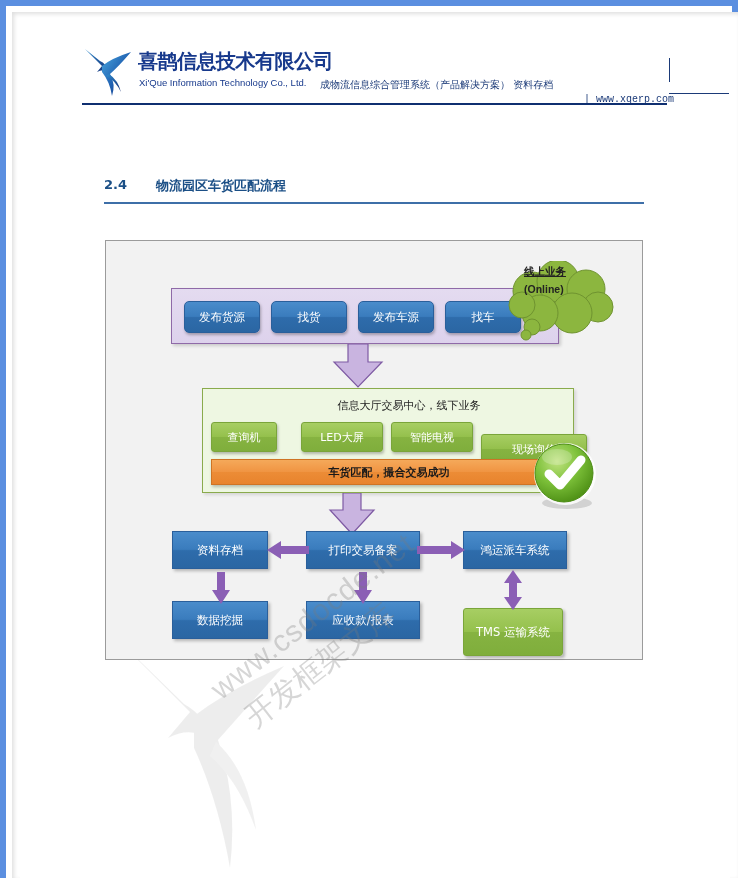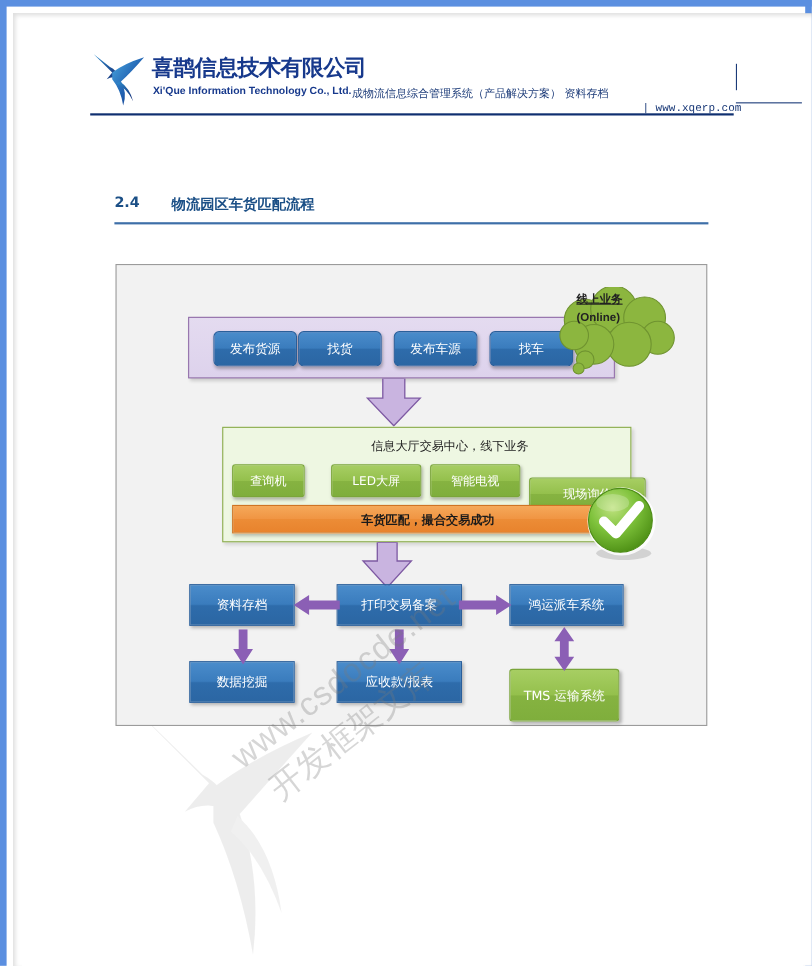--- a/index.html
+++ b/index.html
@@ -77,21 +77,21 @@
     color: #17398c;
     letter-spacing: -0.5px;
     white-space: nowrap;
   }
   #logo-en {
     position: absolute;
     left: 57px;
     top: 37px;
     font-family: "Liberation Sans", sans-serif;
     font-size: 9.5px;
-    font-weight: bold;
+    font-weight: normal;
     color: #17398c;
     white-space: nowrap;
   }
   #header-sub {
     position: absolute;
     left: 238px;
     top: 38px;
     font-family: "DejaVu Sans", sans-serif;
     font-size: 10px;
     color: #1b3a78;
@@ -199,21 +199,21 @@
     box-shadow: 1px 2px 3px rgba(0,0,0,0.28);
     color: #ffffff;
     font-family: "DejaVu Sans", sans-serif;
     font-size: 11.5px;
     display: flex;
     align-items: center;
     justify-content: center;
     text-align: center;
     box-sizing: border-box;
   }
-  #btn-pub-cargo { left: 12px;  top: 12px; width: 76px; margin-left: 10px; }
+  #btn-pub-cargo { left: 12px;  top: 12px; width: 76px; }
   #btn-find-cargo{ left: 99px;  top: 12px; width: 76px; }
   #btn-pub-truck { left: 186px; top: 12px; width: 76px; }
   #btn-find-truck{ left: 273px; top: 12px; width: 76px; }
 
   
   #cloud-online {
     position: absolute;
     left: 400px;
     top: 20px;
     width: 112px;

